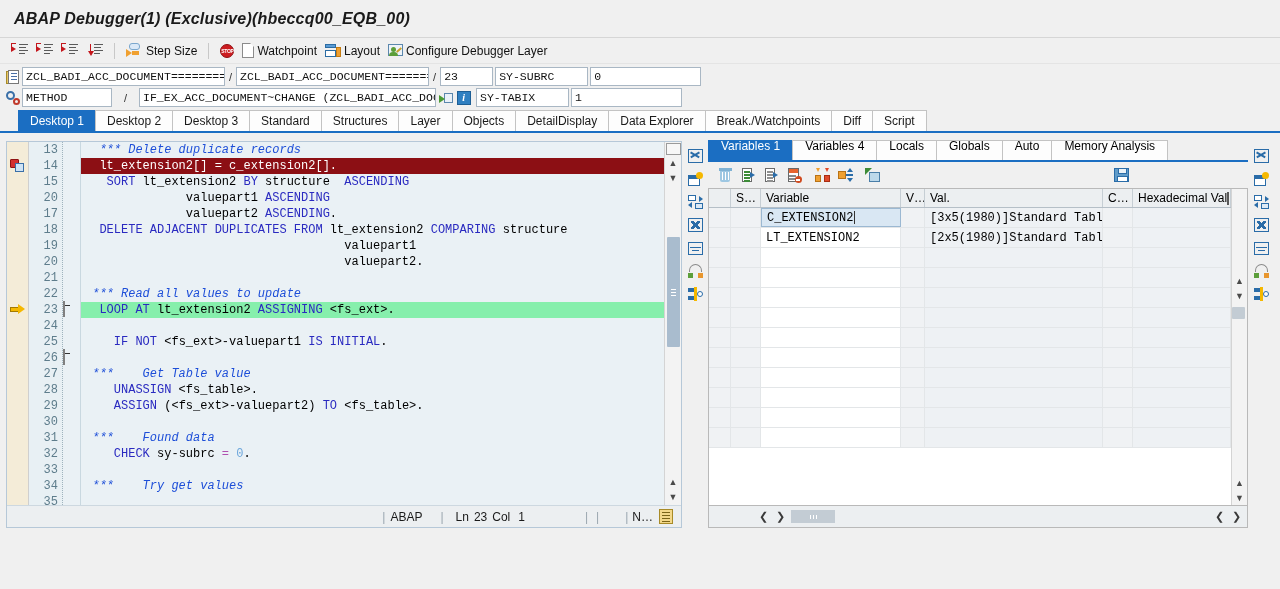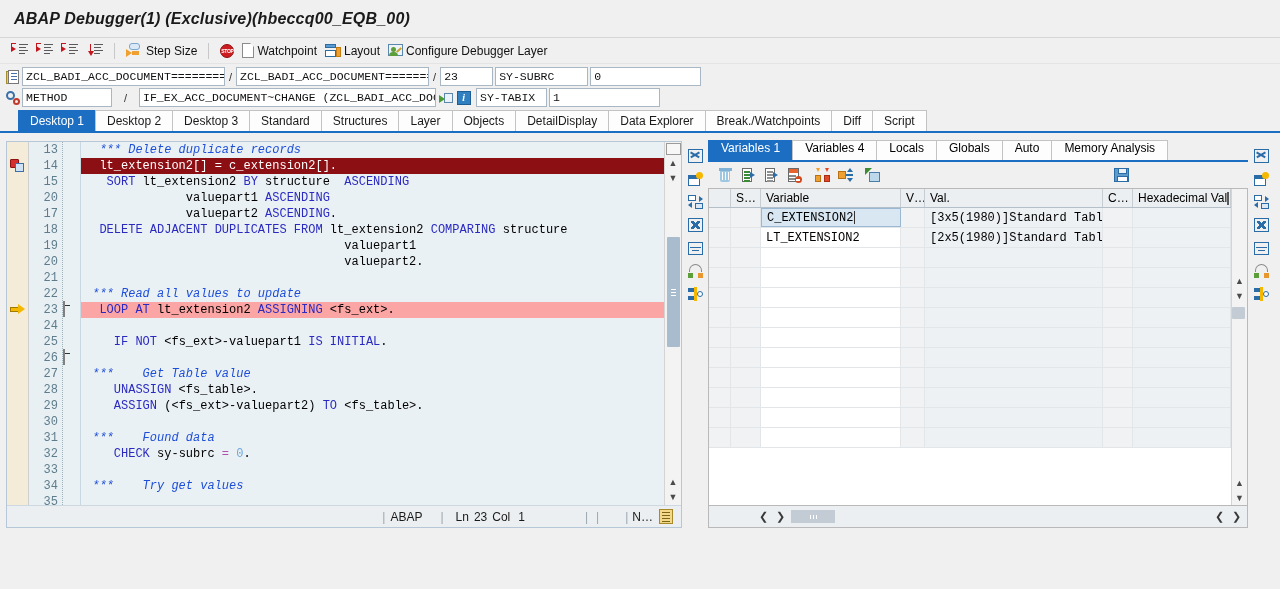--- a/index.html
+++ b/index.html
@@ -260,21 +260,21 @@
     font-size: 12px;
     position: relative;
     overflow: hidden;
   }
   .cl {
     height: 16px; line-height: 16px;
     white-space: pre;
     padding-left: 4px;
   }
   .cl.cur { background: #8c0f14; color: #fff; }
-  .cl.exec { background: #fca5a5; }
+  .cl.exec { background: #86efac; }
   .kw { color: #2a2ac0; }
   .cm { color: #1d4ed8; font-style: italic; }
   .num { color: #6fa8dc; }
   .op { color: #b050b0; }
   .gn { height: 16px; line-height: 16px; }
   .foldbox {
     width: 9px; height: 9px;
     border: 1px solid #808080;
     background: #fff;
     position: relative;
@@ -415,22 +415,22 @@
     min-width: 0;
   }
   #vartabs {
     height: 21px;
     display: flex; align-items: flex-end;
     border-bottom: 2px solid #1b6ec2;
     margin-bottom: 0;
   }
   .vtab {
     height: 20px;
-    padding: 0 12px;
-    display: flex; align-items: flex-start;
+    padding: 7px 12px;
+    display: flex; align-items: flex-end;
     background: #fdfdfd;
     border: 1px solid #c3c3c3;
     border-bottom: none;
     margin-right: -1px;
     font-size: 12px;
     white-space: nowrap;
     cursor: default;
   }
   .vtab.active { background: #1b6ec2; color: #fff; border-color: #1b6ec2; }
 
@@ -704,21 +704,21 @@
     <span class="ctx-field" style="width:297px">IF_EX_ACC_DOCUMENT~CHANGE (ZCL_BADI_ACC_DOC…</span>
     <span class="ctx-icon-btn">
       <span class="green-arrow-icon">
           <span class="sq"></span>
           <span class="ar"></span>
         </span>
     </span>
     <span class="ctx-icon-btn">
       <span class="info-icon">i</span>
     </span>
-    <span class="ctx-field" style="width:71px;margin-left:4px">SY-TABIX</span>
+    <span class="ctx-field" style="width:93px;margin-left:4px">SY-TABIX</span>
     <span class="ctx-field" style="width:111px;margin-left:2px">1</span>
   </div>
 </div>
 
 <div id="tabbar">
     <div class="tab active">
       <span>Desktop 1</span>
     </div>
     <div class="tab">
       <span>Desktop 2</span>

